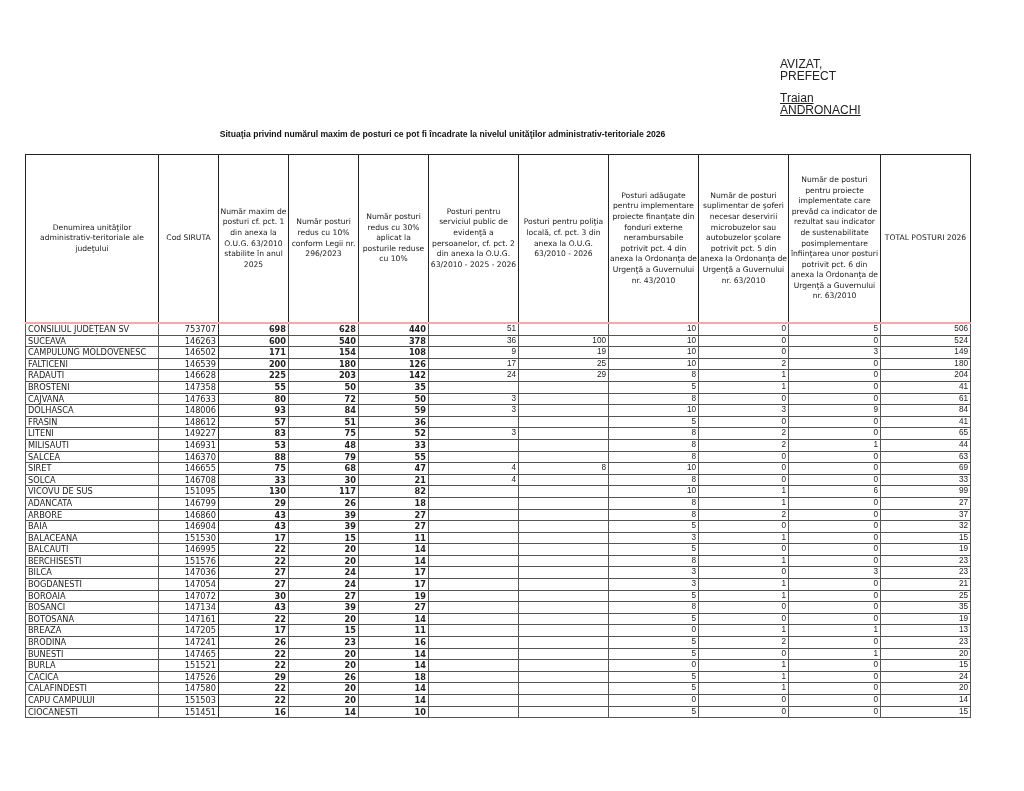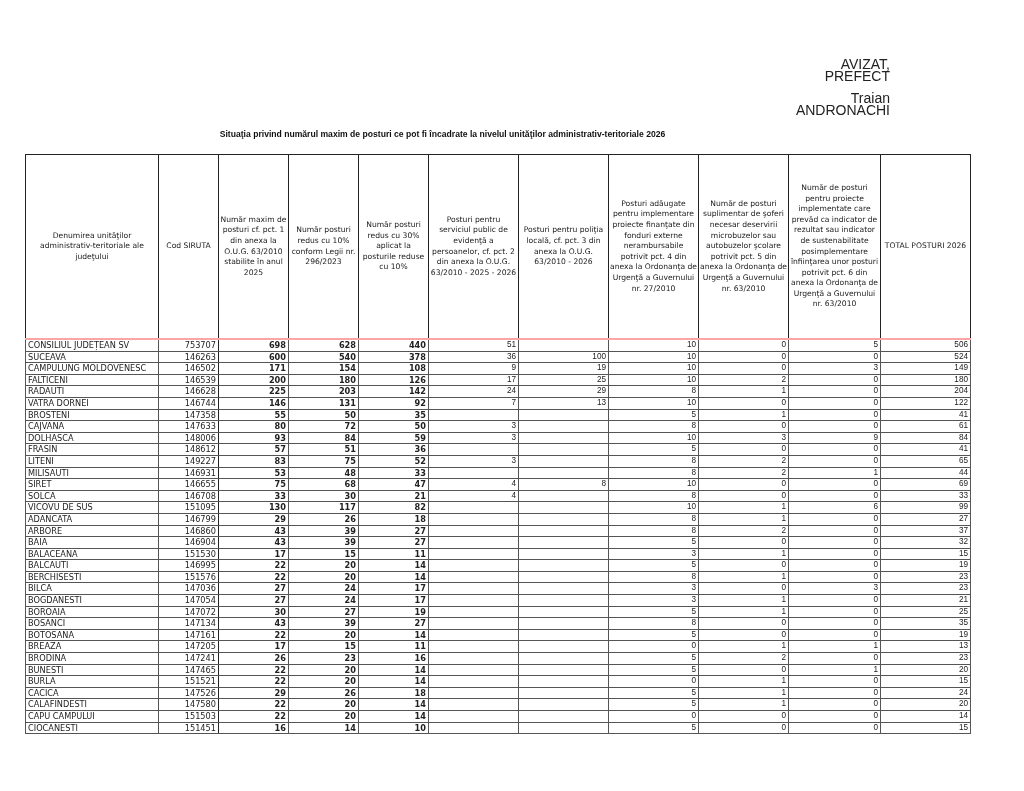--- a/index.html
+++ b/index.html
@@ -1,21 +1,21 @@
 <!DOCTYPE html>
 <html><head>
 <meta charset="utf-8">
 <style>
   html, body { margin:0; padding:0; background:#ffffff; }
   body { width:1024px; height:791px; position:relative; overflow:hidden; font-family:"Liberation Sans", sans-serif; color:#111; }
-  .aviz { position:absolute; left:780px; top:58px; width:110px; text-align:right; font-size:14px; line-height:12px; color:#222; }
-  .aviz .name { margin-top:10px; }
+  .aviz { position:absolute; left:780px; top:58px; width:110px; text-align:left; font-size:12px; line-height:12px; color:#222; }
+  .aviz .name { margin-top:10px;text-decoration:underline; }
   .title { position:absolute; left:0; top:129px; width:876px; text-align:center; font-size:8.6px; font-weight:bold; color:#111; padding-left:9px; box-sizing:border-box; }
   table.grid { position:absolute; left:25px; top:154px; border-collapse:collapse; table-layout:fixed; font-family:"DejaVu Sans", sans-serif; }
-  table.grid th { border:1.2px solid #222; font-weight:normal; font-size:7.6px; line-height:10.6px; text-align:center; vertical-align:middle; padding:8px 1px; height:167px; color:#1a1a1a; }
+  table.grid th { border:1.2px solid #222; font-weight:normal; font-size:7.6px; line-height:10.6px; text-align:center; vertical-align:middle; padding:0 1px; height:167px; color:#1a1a1a; }
   table.grid td { border:1px solid #555; font-size:8.2px; height:10.6px; line-height:10.6px; padding:0 2px; white-space:nowrap; overflow:hidden; color:#222; }
   table.grid tr.first td { border-top:2px solid #fca5a5; }
   td.name { text-align:left; font-size:8.1px; }
   td.num { text-align:right; }
   td.bold { font-weight:bold; font-size:9.6px; color:#000; }
   td.siruta { border-right:1.6px solid #222 !important; }
   td.small { font-family:"Liberation Sans", sans-serif; font-size:8.2px; color:#333; }
 </style>
 </head>
 <body>
@@ -44,21 +44,21 @@
   </colgroup>
   <thead>
     <tr id="hdr">
         <th>Denumirea unităţilor administrativ-teritoriale ale judeţului</th>
         <th>Cod SIRUTA</th>
         <th>Număr maxim de posturi cf. pct. 1 din anexa la O.U.G. 63/2010 stabilite în anul 2025</th>
         <th>Număr posturi redus cu 10% conform Legii nr. 296/2023</th>
         <th>Număr posturi redus cu 30% aplicat la posturile reduse cu 10%</th>
         <th>Posturi pentru serviciul public de evidenţă a persoanelor, cf. pct. 2 din anexa la O.U.G. 63/2010 - 2025 - 2026</th>
         <th>Posturi pentru poliţia locală, cf. pct. 3 din anexa la O.U.G. 63/2010 - 2026</th>
-        <th>Posturi adăugate pentru implementare proiecte finanţate din fonduri externe nerambursabile potrivit pct. 4 din anexa la Ordonanţa de Urgenţă a Guvernului nr. 27/2010</th>
+        <th>Posturi adăugate pentru implementare proiecte finanţate din fonduri externe nerambursabile potrivit pct. 4 din anexa la Ordonanţa de Urgenţă a Guvernului nr. 43/2010</th>
         <th>Număr de posturi suplimentar de şoferi necesar deservirii microbuzelor sau autobuzelor şcolare potrivit pct. 5 din anexa la Ordonanţa de Urgenţă a Guvernului nr. 63/2010</th>
         <th>Număr de posturi pentru proiecte implementate care prevăd ca indicator de rezultat sau indicator de sustenabilitate posimplementare înfiinţarea unor posturi potrivit pct. 6 din anexa la Ordonanţa de Urgenţă a Guvernului nr. 63/2010</th>
         <th>TOTAL POSTURI 2026</th>
       </tr>
   </thead>
   <tbody id="tbody">
       <tr class="first">
         <td class="name">CONSILIUL JUDEȚEAN SV</td>
         <td class="num siruta">753707</td>
         <td class="num bold">698</td>
@@ -117,33 +117,20 @@
         <td class="num bold">203</td>
         <td class="num bold">142</td>
         <td class="num small">24</td>
         <td class="num small">29</td>
         <td class="num small">8</td>
         <td class="num small">1</td>
         <td class="num small">0</td>
         <td class="num small">204</td>
       </tr>
       <tr>
-        <td class="name">VATRA DORNEI</td>
-        <td class="num siruta">146744</td>
-        <td class="num bold">146</td>
-        <td class="num bold">131</td>
-        <td class="num bold">92</td>
-        <td class="num small">7</td>
-        <td class="num small">13</td>
-        <td class="num small">10</td>
-        <td class="num small">0</td>
-        <td class="num small">0</td>
-        <td class="num small">122</td>
-      </tr>
-      <tr>
         <td class="name">BROSTENI</td>
         <td class="num siruta">147358</td>
         <td class="num bold">55</td>
         <td class="num bold">50</td>
         <td class="num bold">35</td>
         <td class="num small"></td>
         <td class="num small"></td>
         <td class="num small">5</td>
         <td class="num small">1</td>
         <td class="num small">0</td>
@@ -206,20 +193,33 @@
         <td class="num siruta">146931</td>
         <td class="num bold">53</td>
         <td class="num bold">48</td>
         <td class="num bold">33</td>
         <td class="num small"></td>
         <td class="num small"></td>
         <td class="num small">8</td>
         <td class="num small">2</td>
         <td class="num small">1</td>
         <td class="num small">44</td>
+      </tr>
+      <tr>
+        <td class="name">SALCEA</td>
+        <td class="num siruta">146370</td>
+        <td class="num bold">88</td>
+        <td class="num bold">79</td>
+        <td class="num bold">55</td>
+        <td class="num small"></td>
+        <td class="num small"></td>
+        <td class="num small">8</td>
+        <td class="num small">0</td>
+        <td class="num small">0</td>
+        <td class="num small">63</td>
       </tr>
       <tr>
         <td class="name">SIRET</td>
         <td class="num siruta">146655</td>
         <td class="num bold">75</td>
         <td class="num bold">68</td>
         <td class="num bold">47</td>
         <td class="num small">4</td>
         <td class="num small">8</td>
         <td class="num small">10</td>

